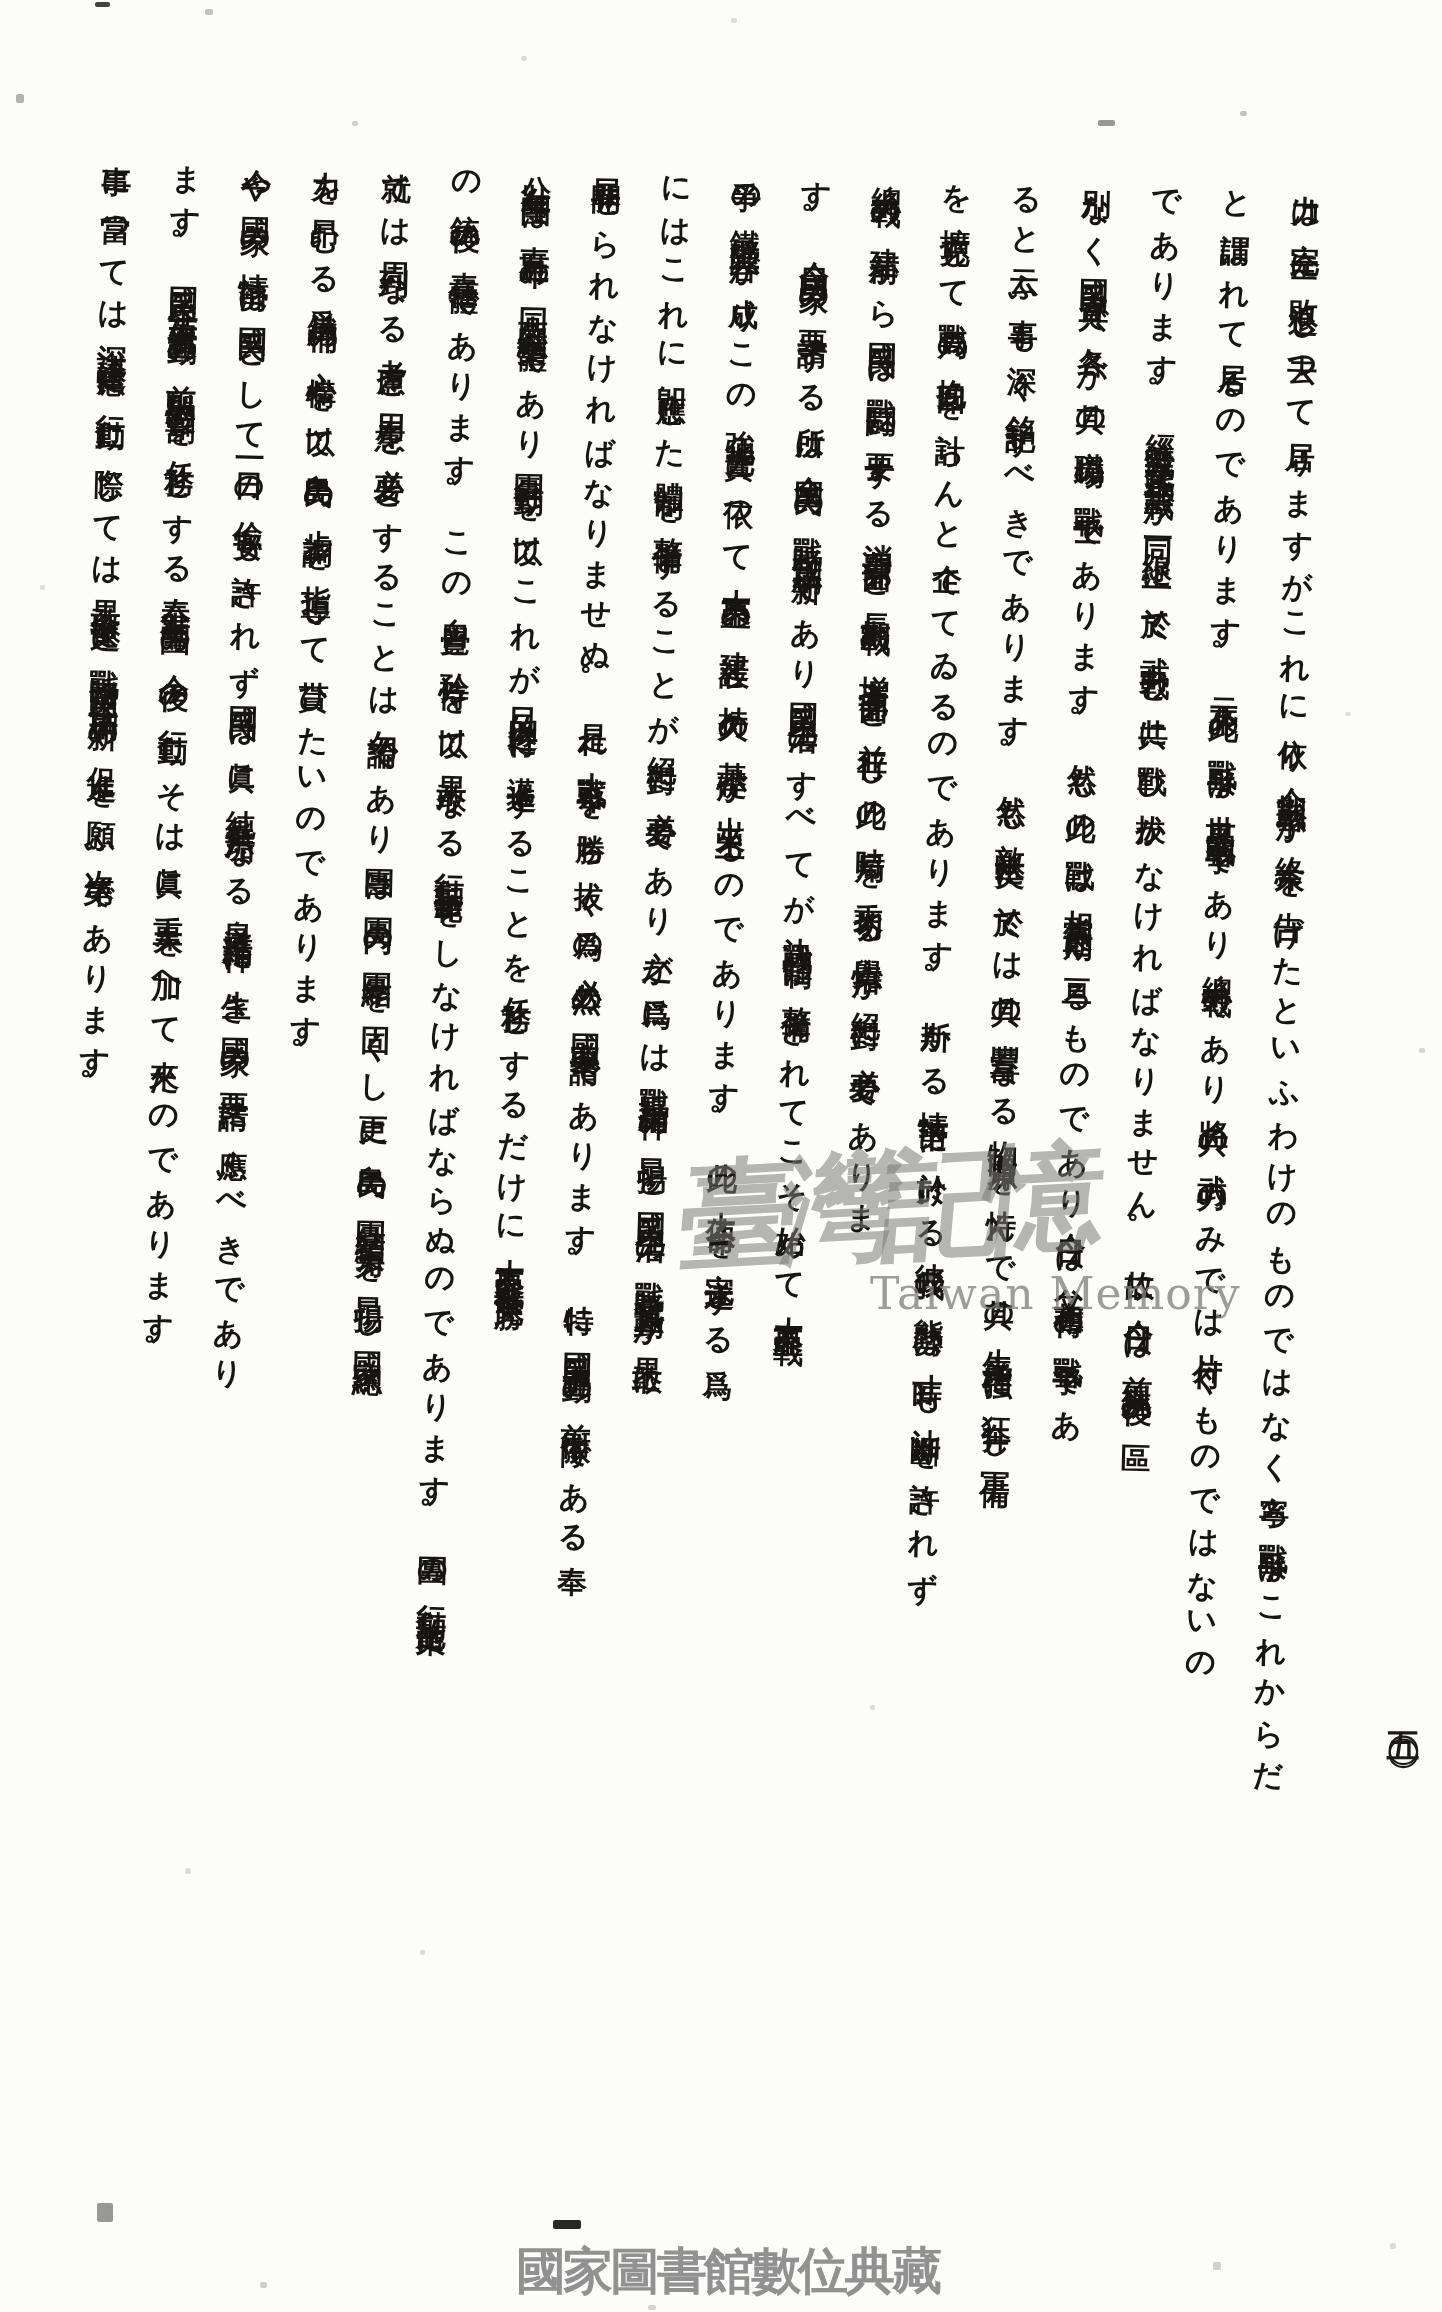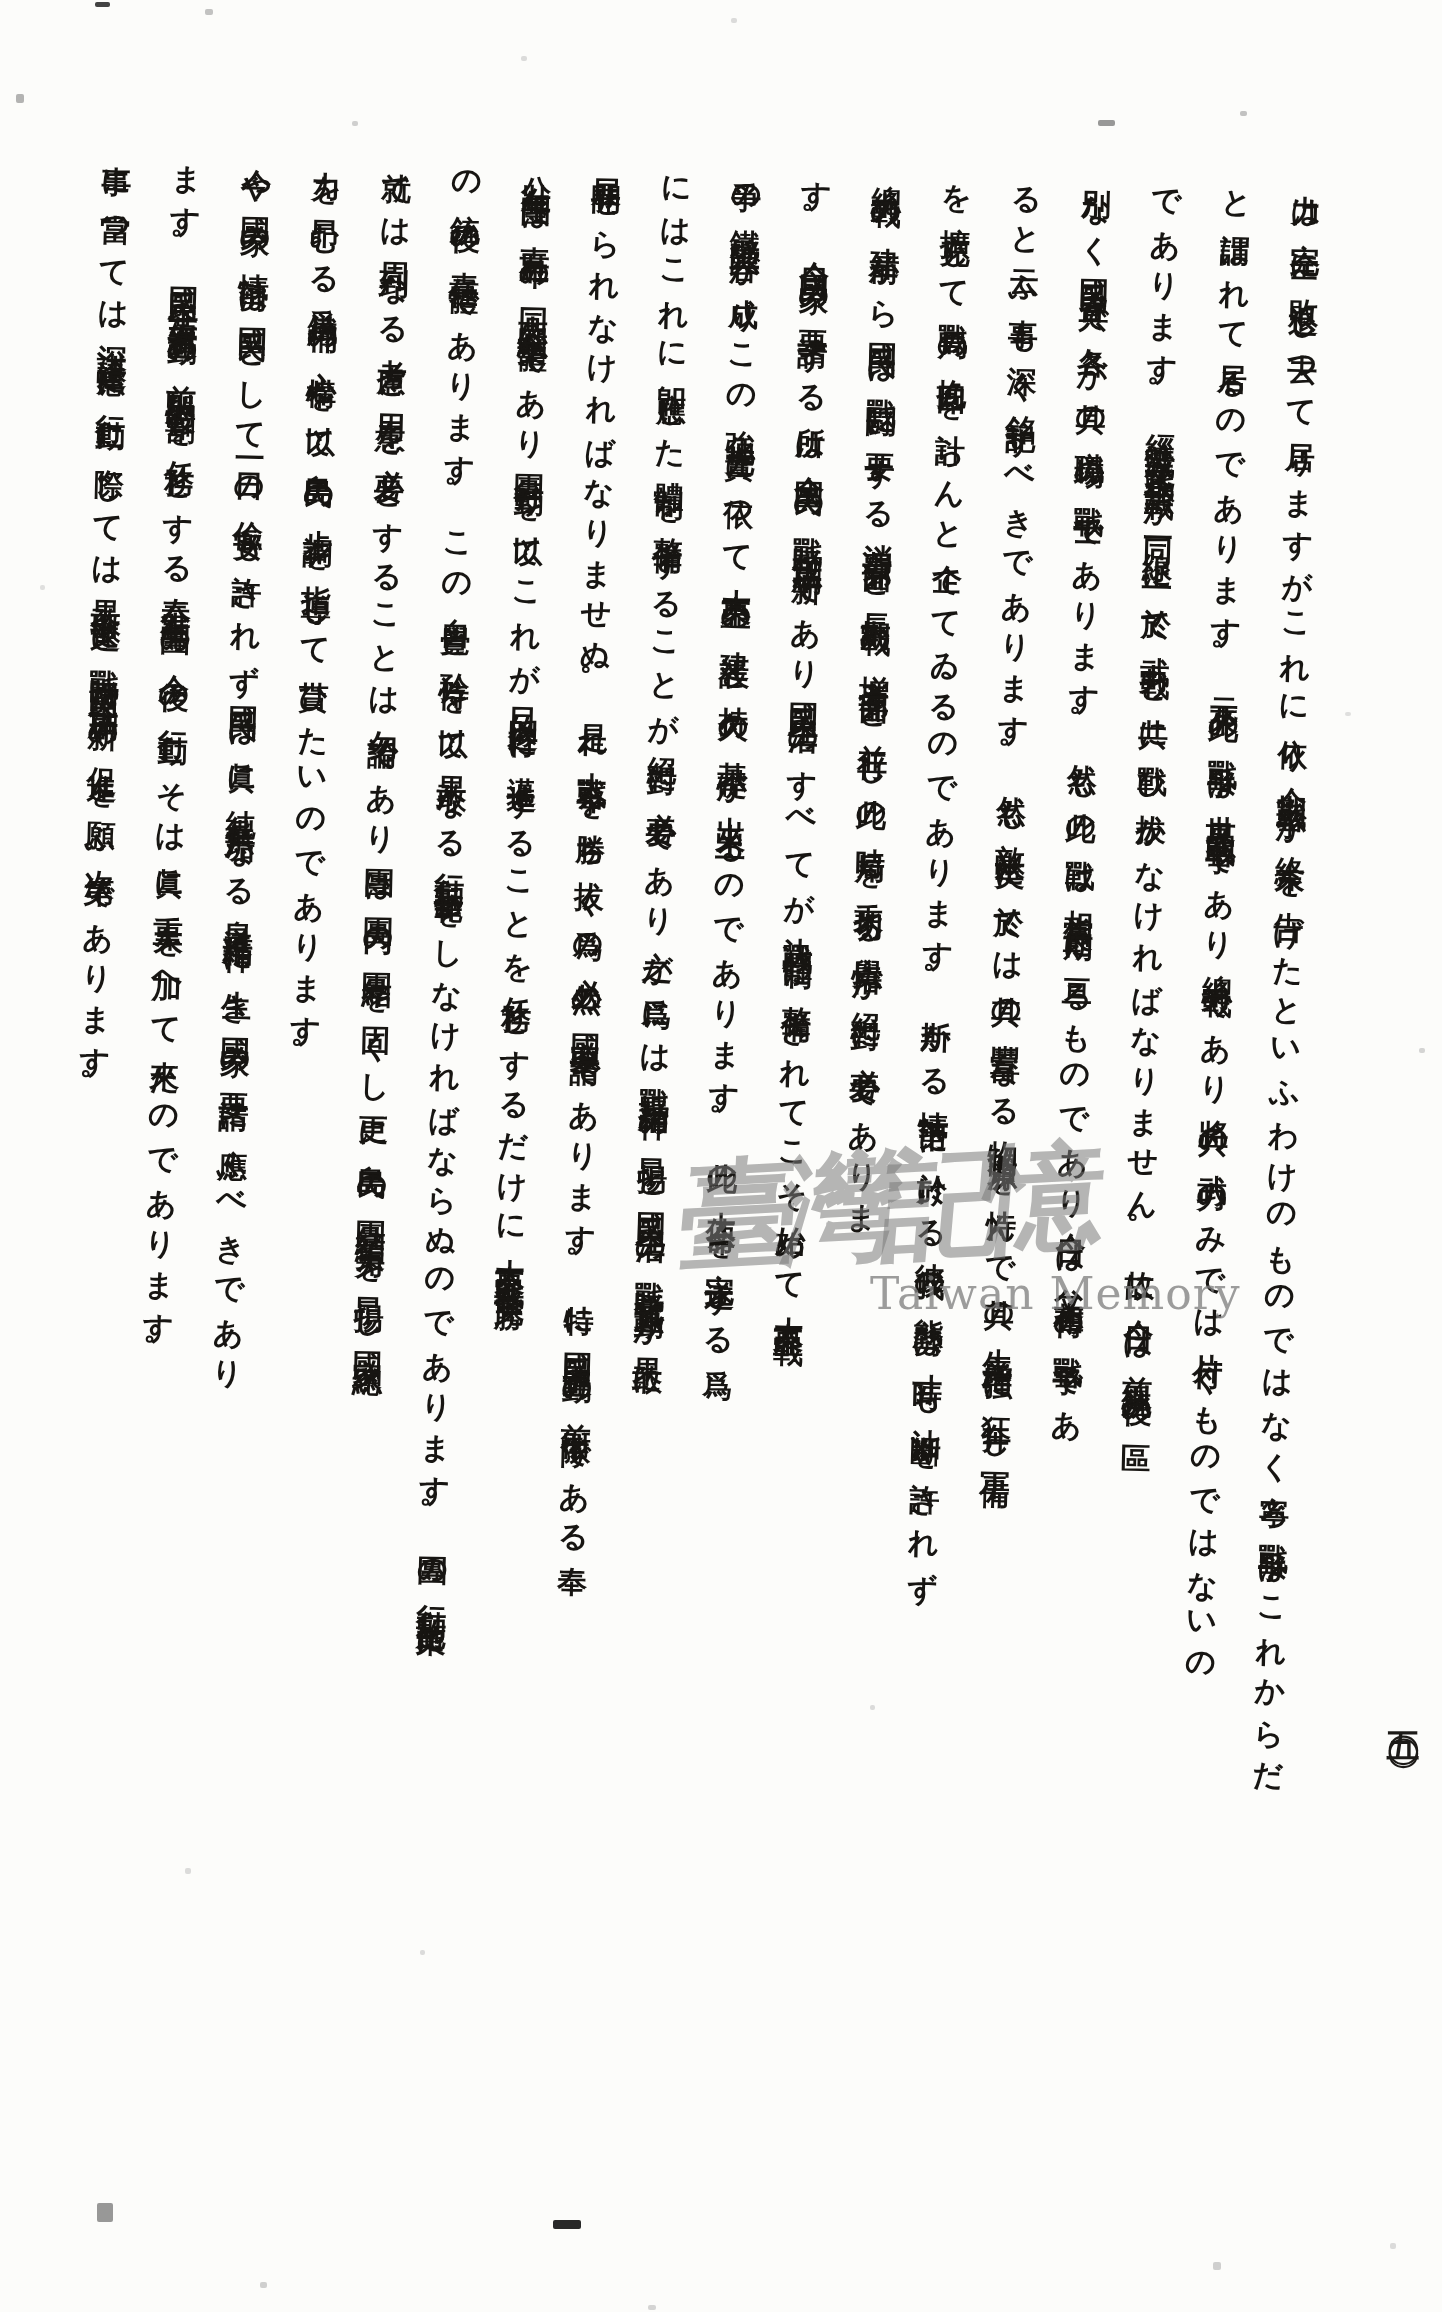--- a/index.html
+++ b/index.html
@@ -121,20 +121,21 @@
     <div class="text-column">今や國家の情勢は國民として一日の偸安も許されず國民は眞に純眞無垢なる皇道精神に生き國家の要請に應ふべきであり</div>
     <div class="text-column">ます。國民生活革新運動の前驅的役割を任務とする奉公壯年團の今後の行動こそは眞に重大を加へて來たのであります。</div>
     <div class="text-column">事に當つては深謀遠慮に行動に際しては果敢敏速に戰時國民生活刷新の促進を願ふ次第であります。</div>
   </div>
 
   <div id="page-number">五〇〇</div>
 
   <div id="watermark-cjk">臺灣記憶</div>
   <div id="watermark-latin">Taiwan Memory</div>
 
+  <div id="footer-mark">國家圖書館數位典藏</div>
 
   <div class="noise n1"></div>
   <div class="noise n2"></div>
   <div class="noise n3"></div>
   <div class="noise n4"></div>
   <div class="noise n5"></div>
   <div class="noise n6"></div>
   <div class="noise n7"></div>
   <div class="noise n8"></div>
   <div class="noise n9"></div>

